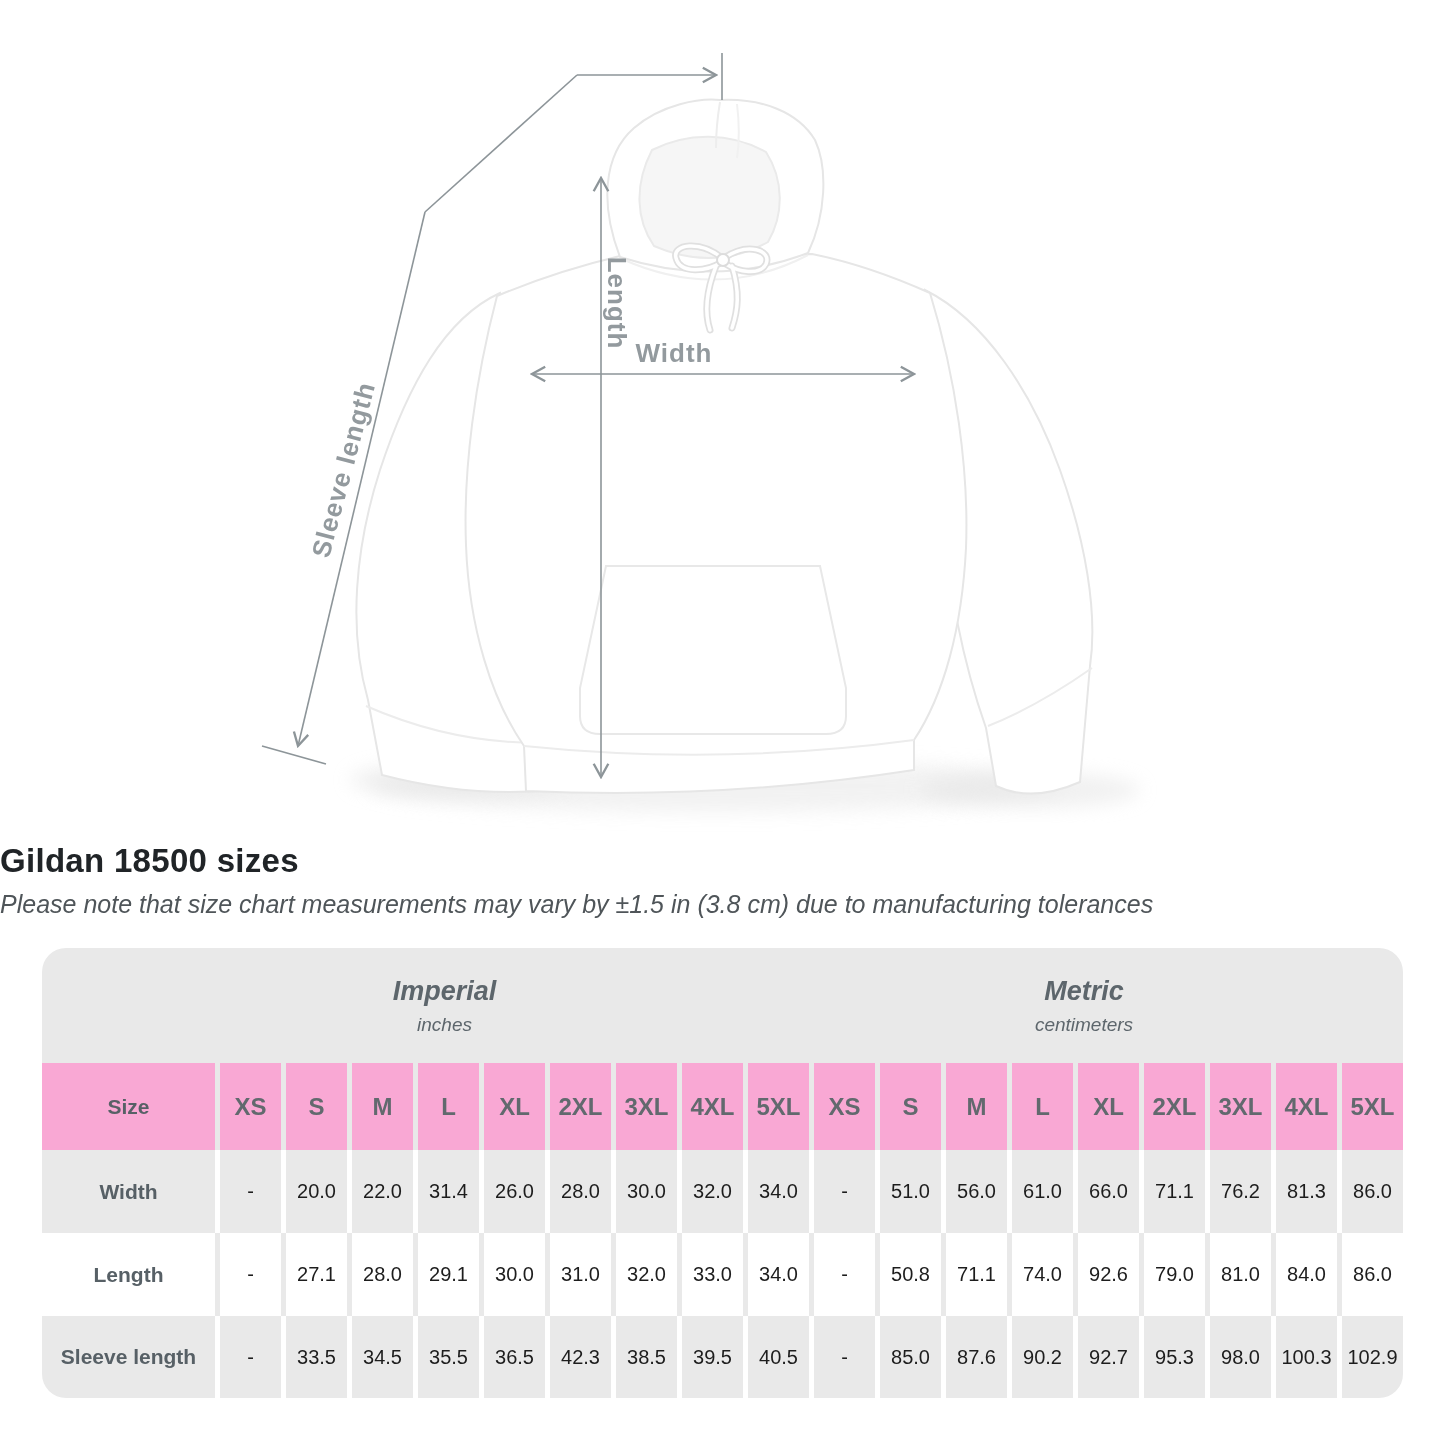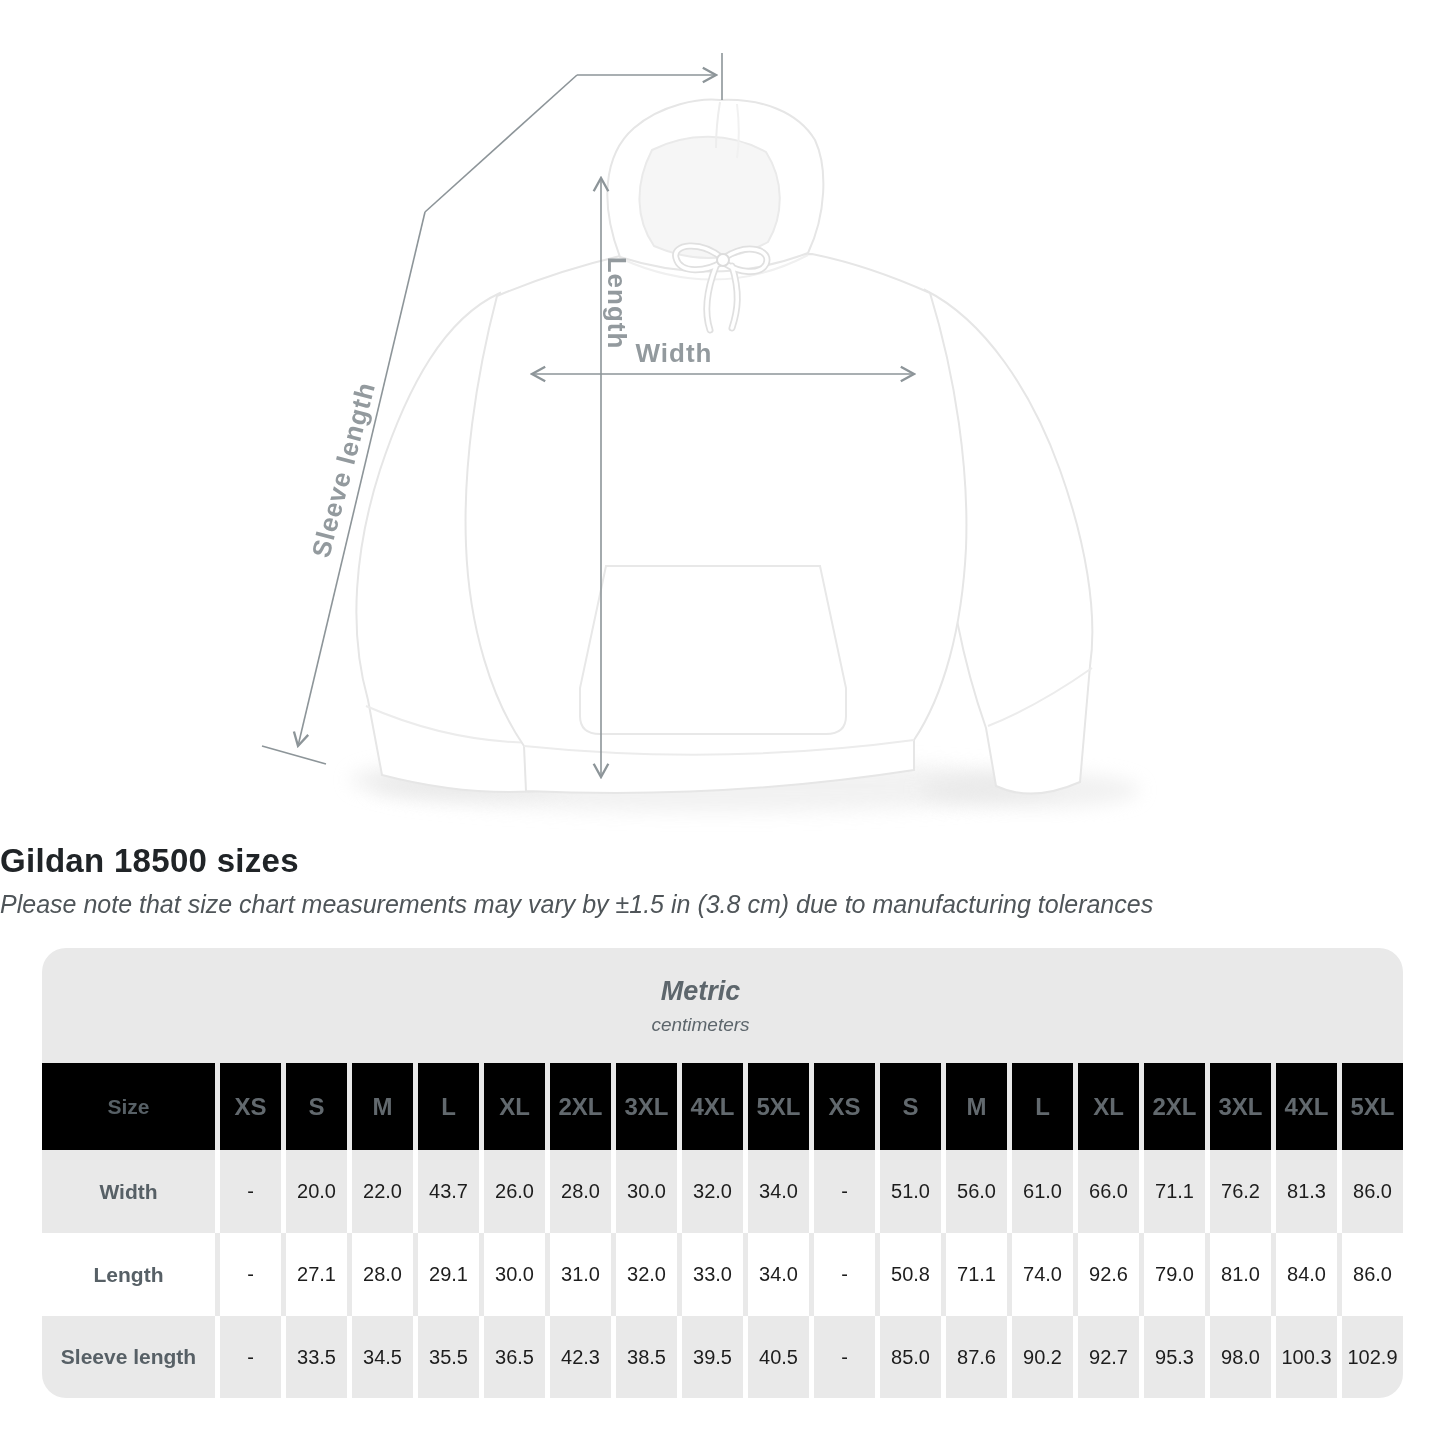--- a/index.html
+++ b/index.html
@@ -54,21 +54,21 @@
   }
   .band-cell{
     display:flex;flex-direction:column;justify-content:center;align-items:center;
     color:#5d666c;
   }
   .band-cell.imperial{width:767px;padding-left:38px;box-sizing:border-box;}
   .band-cell.metric{flex:1;padding-right:44px;box-sizing:border-box;}
   .band-name{font-size:27px;font-weight:bold;font-style:italic;}
   .band-unit{font-size:19px;font-style:italic;margin-top:7px;}
   .hdr{height:87px;background:#e9e9e9;}     
-  .hdr .cell{background:#000000;text-align:right;}
+  .hdr .cell{background:#f9a8d4;text-align:right;}
   .data{height:83px;}
   .data.last{height:82px;}
   .gray-row{background:#ffffff;}            
   .gray-row .cell{background:#e9e9e9;}
   .white-row{background:#e9e9e9;}           
   .white-row .cell{background:#ffffff;}
   .cell{
     display:flex;align-items:center;justify-content:center;
   }
   .corner,.rowlab{
@@ -200,20 +200,24 @@
   </div>
 
   <div class="title-block">
     <h1 class="page-title">Gildan 18500 sizes</h1>
     <p class="page-subtitle">Please note that size chart measurements may vary by ±1.5 in (3.8 cm) due to manufacturing tolerances</p>
   </div>
 
   <div class="size-table">
 
     <div class="band">
+      <div class="band-cell imperial">
+        <div class="band-name">Imperial</div>
+        <div class="band-unit">inches</div>
+      </div>
       <div class="band-cell metric">
         <div class="band-name">Metric</div>
         <div class="band-unit">centimeters</div>
       </div>
     </div>
 
     <div class="trow hdr">
       <div class="cell corner">Size</div>
     <div class="cell size-h">XS</div>
         <div class="cell size-h">S</div>
@@ -234,21 +238,21 @@
         <div class="cell size-h">4XL</div>
         <div class="cell size-h">5XL</div>
       </div>
 
     <div>
         <div class="trow data gray-row">
           <div class="cell rowlab">Width</div>
           <div class="cell val">-</div>
           <div class="cell val">20.0</div>
           <div class="cell val">22.0</div>
-          <div class="cell val">43.7</div>
+          <div class="cell val">31.4</div>
           <div class="cell val">26.0</div>
           <div class="cell val">28.0</div>
           <div class="cell val">30.0</div>
           <div class="cell val">32.0</div>
           <div class="cell val">34.0</div>
           <div class="cell val">-</div>
           <div class="cell val">51.0</div>
           <div class="cell val">56.0</div>
           <div class="cell val">61.0</div>
           <div class="cell val">66.0</div>

